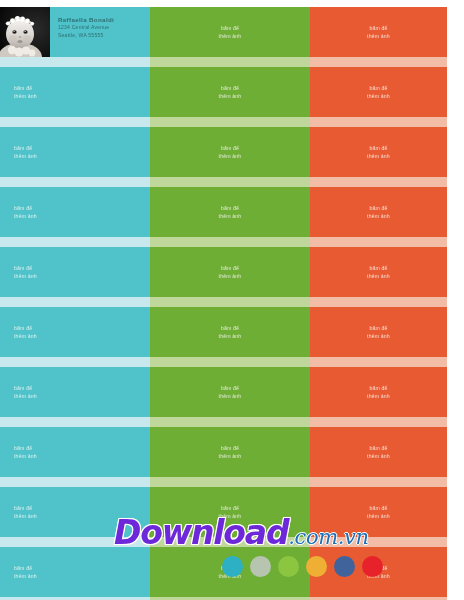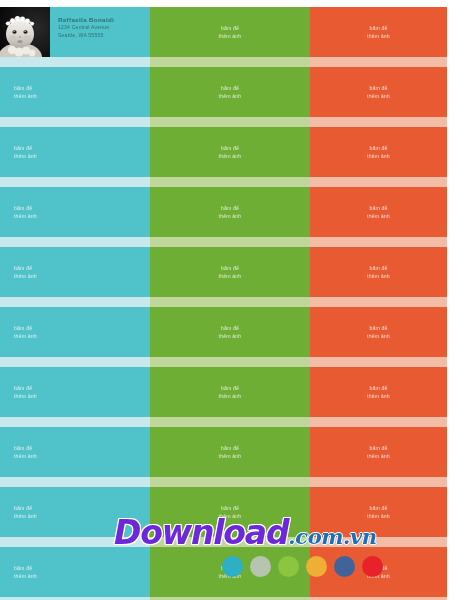--- a/index.html
+++ b/index.html
@@ -162,21 +162,21 @@
     letter-spacing: -1.2px;
     text-shadow:
        1px 0 0 #ffffff, -1px 0 0 #ffffff,
        0 1px 0 #ffffff, 0 -1px 0 #ffffff,
        1px 1px 0 #ffffff, -1px -1px 0 #ffffff,
        1px -1px 0 #ffffff, -1px 1px 0 #ffffff;
   }
   #wm-suffix {
     font-family: "DejaVu Serif", serif;
     font-size: 21px;
-    font-weight: bold;
+    font-weight: normal;
     font-style: italic;
     color: #1C6FB8;
     letter-spacing: -0.4px;
     text-shadow:
        1px 0 0 #ffffff, -1px 0 0 #ffffff,
        0 1px 0 #ffffff, 0 -1px 0 #ffffff;
   }
 </style>
 </head>
 <body>

